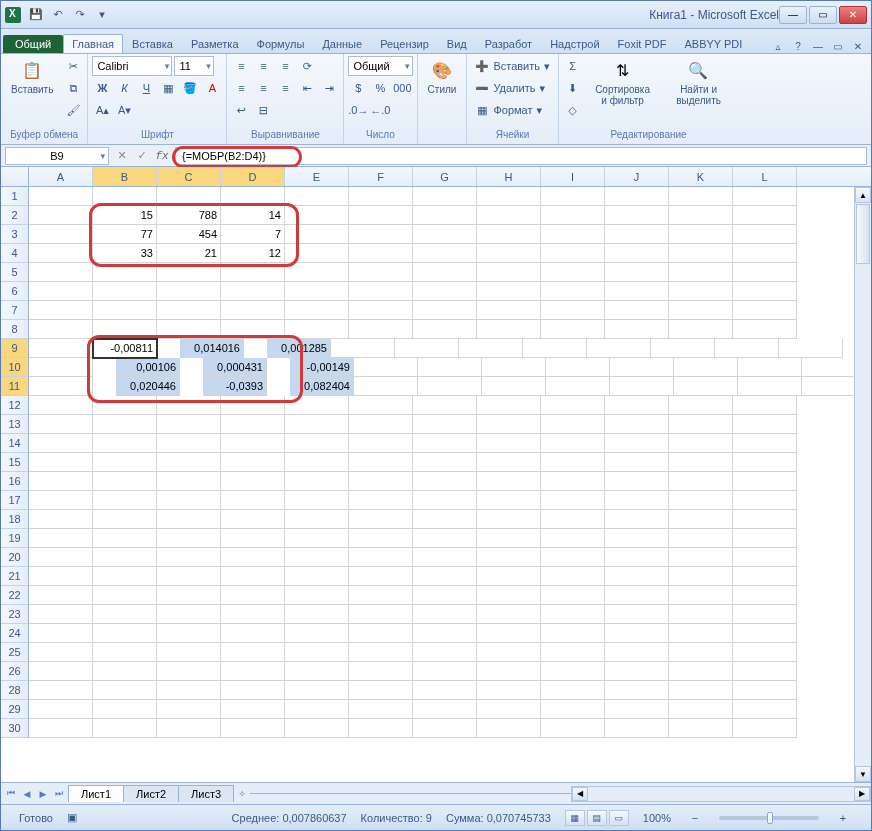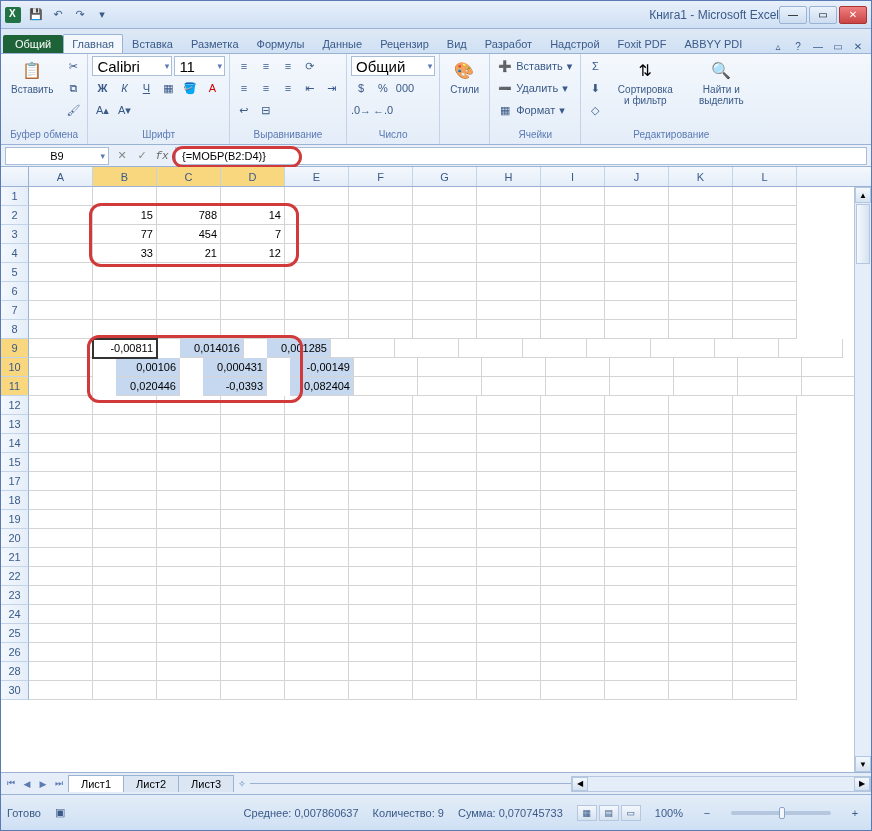--- a/index.html
+++ b/index.html
@@ -30,21 +30,21 @@
 .ribbon { height: 92px; background: linear-gradient(#f4f8fd,#e4edf8); border-top: 1px solid #9ab3d5; border-bottom: 1px solid #9ab3d5; display: flex; }
 .rgroup { border-right: 1px solid #c3d3e8; display: flex; flex-direction: column; padding: 2px 4px 0 4px; }
 .rgroup-body { flex: 1; display: flex; align-items: flex-start; gap: 4px; }
 .rgroup-label { height: 15px; text-align: center; font-size: 10px; color: #5a7ab5; padding-bottom: 1px; }
 .bigbtn { display: flex; flex-direction: column; align-items: center; justify-content: center; padding: 2px 6px; cursor: pointer; border-radius: 2px; }
 .bigbtn .ico { width: 24px; height: 24px; display: flex; align-items: center; justify-content: center; font-size: 16px; }
 .bigbtn .lbl { font-size: 10px; color: #3a5a88; margin-top: 2px; white-space: nowrap; }
 .col { display: flex; flex-direction: column; gap: 2px; }
 .smallbtn { width: 20px; height: 20px; display: flex; align-items: center; justify-content: center; font-size: 11px; color: #3a5a88; cursor: pointer; border-radius: 2px; }
 .row-btns { display: flex; gap: 2px; }
-.combo { height: 20px; border: 1px solid #a9bdd8; background: #fff; font-size: 15px; padding: 0 29px 0 4px; display: flex; align-items: center; position: relative; min-width: 50px; }
+.combo { height: 20px; border: 1px solid #a9bdd8; background: #fff; font-size: 11px; padding: 0 22px 0 4px; display: flex; align-items: center; position: relative; min-width: 50px; }
 .combo::after { content: "▾"; position: absolute; right: 2px; font-size: 9px; color: #5a7ab5; }
 .menu-item { height: 20px; display: flex; align-items: center; gap: 4px; font-size: 11px; color: #3a5a88; cursor: pointer; padding: 0 4px; border-radius: 2px; white-space: nowrap; }
 .menu-item .mi-ico { width: 14px; height: 14px; display: inline-flex; align-items: center; justify-content: center; font-size: 11px; }
 
 
 .formula-bar { height: 22px; background: #e9f0f9; border-bottom: 1px solid #9ab3d5; display: flex; align-items: center; padding: 0 4px; gap: 4px; }
 .name-box { width: 104px; height: 18px; background: #fff; border: 1px solid #a9bdd8; font-size: 11px; padding: 0 4px; display: flex; align-items: center; justify-content: center; position: relative; }
 .name-box::after { content: "▾"; position: absolute; right: 3px; font-size: 9px; color: #5a7ab5; }
 .fx-btns { display: flex; gap: 2px; }
 .fx-btn { width: 18px; height: 18px; display: flex; align-items: center; justify-content: center; font-size: 11px; color: #888; border: 1px solid transparent; cursor: pointer; }
@@ -73,21 +73,21 @@
 .sheet-nav { display: flex; gap: 0; padding: 0 2px; }
 .snav-btn { width: 16px; height: 16px; display: flex; align-items: center; justify-content: center; font-size: 9px; color: #5a7ab5; cursor: pointer; }
 .sheet-tab { padding: 2px 12px; font-size: 11px; background: #fff; border: 1px solid #9ab3d5; border-bottom: none; margin-left: -1px; cursor: pointer; }
 .sheet-tab.inactive { background: #dce6f2; }
 .sheet-spacer { flex: 1; border-bottom: 1px solid #9ab3d5; }
 .hscroll { width: 300px; height: 16px; background: #e4edf8; border: 1px solid #b5c7de; display: flex; align-items: center; }
 .hscroll .sbtn { width: 16px; height: 14px; background: linear-gradient(#f4f8fd,#d6e2f0); border: 1px solid #b5c7de; font-size: 8px; display: flex; align-items: center; justify-content: center; cursor: pointer; }
 .hscroll .strack { flex: 1; }
 
 
-.status-bar { height: 36px; background: linear-gradient(#e4edf8,#cfe0f4); border-top: 1px solid #9ab3d5; display: flex; align-items: center; font-size: 11px; color: #3a5a88; padding: 0 6px; gap: 14px; }
+.status-bar { height: 26px; background: linear-gradient(#e4edf8,#cfe0f4); border-top: 1px solid #9ab3d5; display: flex; align-items: center; font-size: 11px; color: #3a5a88; padding: 0 18px; gap: 14px; }
 .status-bar .spacer { flex: 1; }
 .view-btns { display: flex; gap: 2px; }
 .view-btn { width: 20px; height: 16px; border: 1px solid #b5c7de; background: linear-gradient(#f4f8fd,#d6e2f0); cursor: pointer; font-size: 9px; display: flex; align-items: center; justify-content: center; }
 .zoom-slider { width: 100px; height: 4px; background: #b5c7de; position: relative; border-radius: 2px; }
 .zoom-thumb { position: absolute; left: 48px; top: -4px; width: 6px; height: 12px; background: #f4f8fd; border: 1px solid #8aa5c7; border-radius: 2px; }
 
 .vscroll { position: absolute; right: 0; top: 20px; bottom: 0; width: 17px; background: #e4edf8; border-left: 1px solid #b5c7de; display: flex; flex-direction: column; }
 .vscroll .sbtn { height: 16px; background: linear-gradient(#f4f8fd,#d6e2f0); border: 1px solid #b5c7de; font-size: 8px; display: flex; align-items: center; justify-content: center; cursor: pointer; }
 .vscroll .vthumb { height: 60px; background: linear-gradient(90deg,#f4f8fd,#d6e2f0); border: 1px solid #b5c7de; margin: 1px; }
 .vscroll .vtrack { flex: 1; }
@@ -522,20 +522,35 @@
           <div class="cell"></div>
           <div class="cell"></div>
           <div class="cell"></div>
           <div class="cell"></div>
           <div class="cell"></div>
           <div class="cell"></div>
           <div class="cell"></div>
           <div class="cell"></div>
         </div>
         <div class="grow">
+          <div class="rh">16</div>
+          <div class="cell"></div>
+          <div class="cell"></div>
+          <div class="cell"></div>
+          <div class="cell"></div>
+          <div class="cell"></div>
+          <div class="cell"></div>
+          <div class="cell"></div>
+          <div class="cell"></div>
+          <div class="cell"></div>
+          <div class="cell"></div>
+          <div class="cell"></div>
+          <div class="cell"></div>
+        </div>
+        <div class="grow">
           <div class="rh">17</div>
           <div class="cell"></div>
           <div class="cell"></div>
           <div class="cell"></div>
           <div class="cell"></div>
           <div class="cell"></div>
           <div class="cell"></div>
           <div class="cell"></div>
           <div class="cell"></div>
           <div class="cell"></div>
@@ -673,20 +688,35 @@
           <div class="cell"></div>
           <div class="cell"></div>
           <div class="cell"></div>
           <div class="cell"></div>
           <div class="cell"></div>
           <div class="cell"></div>
           <div class="cell"></div>
         </div>
         <div class="grow">
           <div class="rh">28</div>
+          <div class="cell"></div>
+          <div class="cell"></div>
+          <div class="cell"></div>
+          <div class="cell"></div>
+          <div class="cell"></div>
+          <div class="cell"></div>
+          <div class="cell"></div>
+          <div class="cell"></div>
+          <div class="cell"></div>
+          <div class="cell"></div>
+          <div class="cell"></div>
+          <div class="cell"></div>
+        </div>
+        <div class="grow">
+          <div class="rh">29</div>
           <div class="cell"></div>
           <div class="cell"></div>
           <div class="cell"></div>
           <div class="cell"></div>
           <div class="cell"></div>
           <div class="cell"></div>
           <div class="cell"></div>
           <div class="cell"></div>
           <div class="cell"></div>
           <div class="cell"></div>

